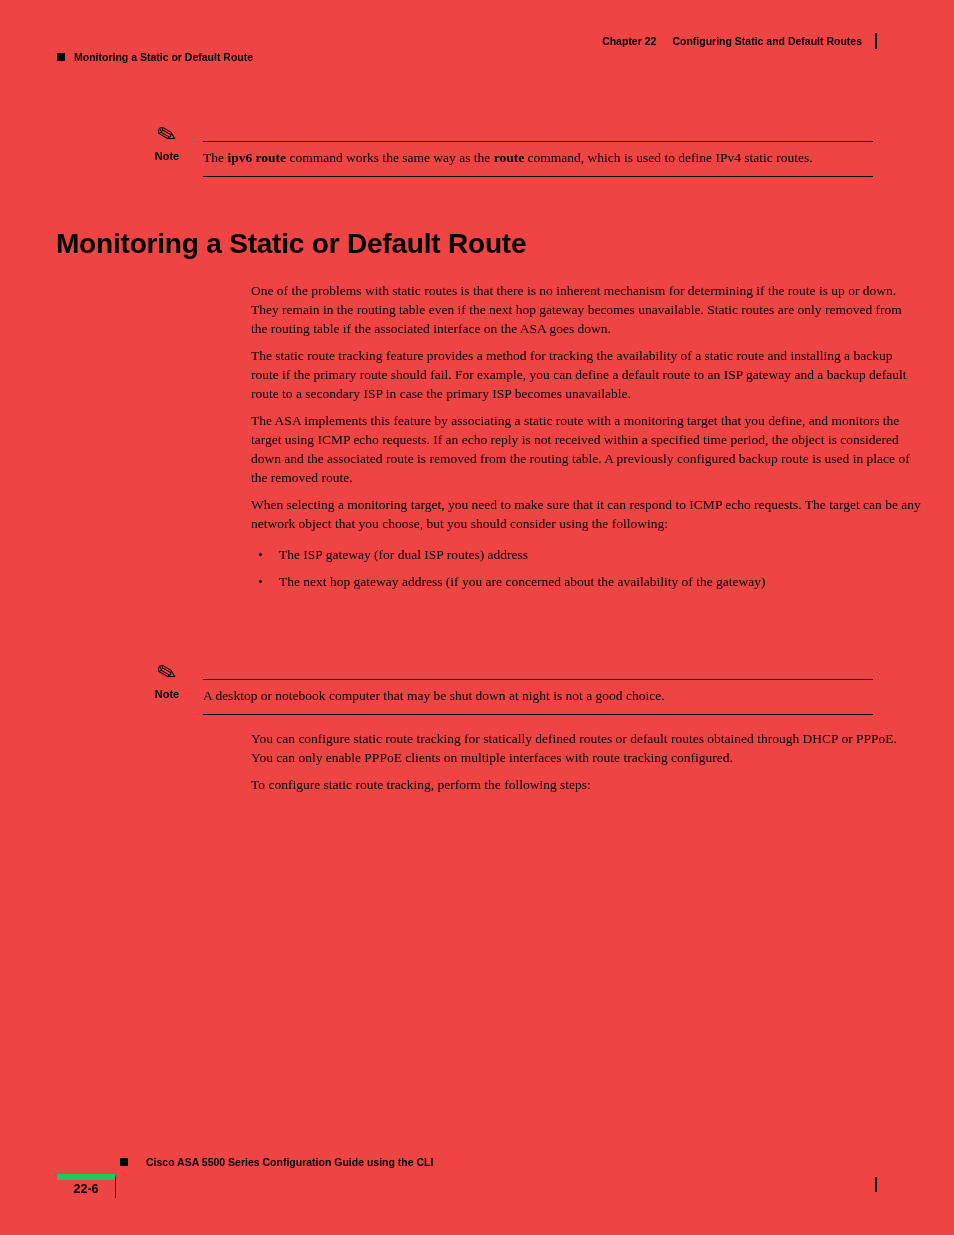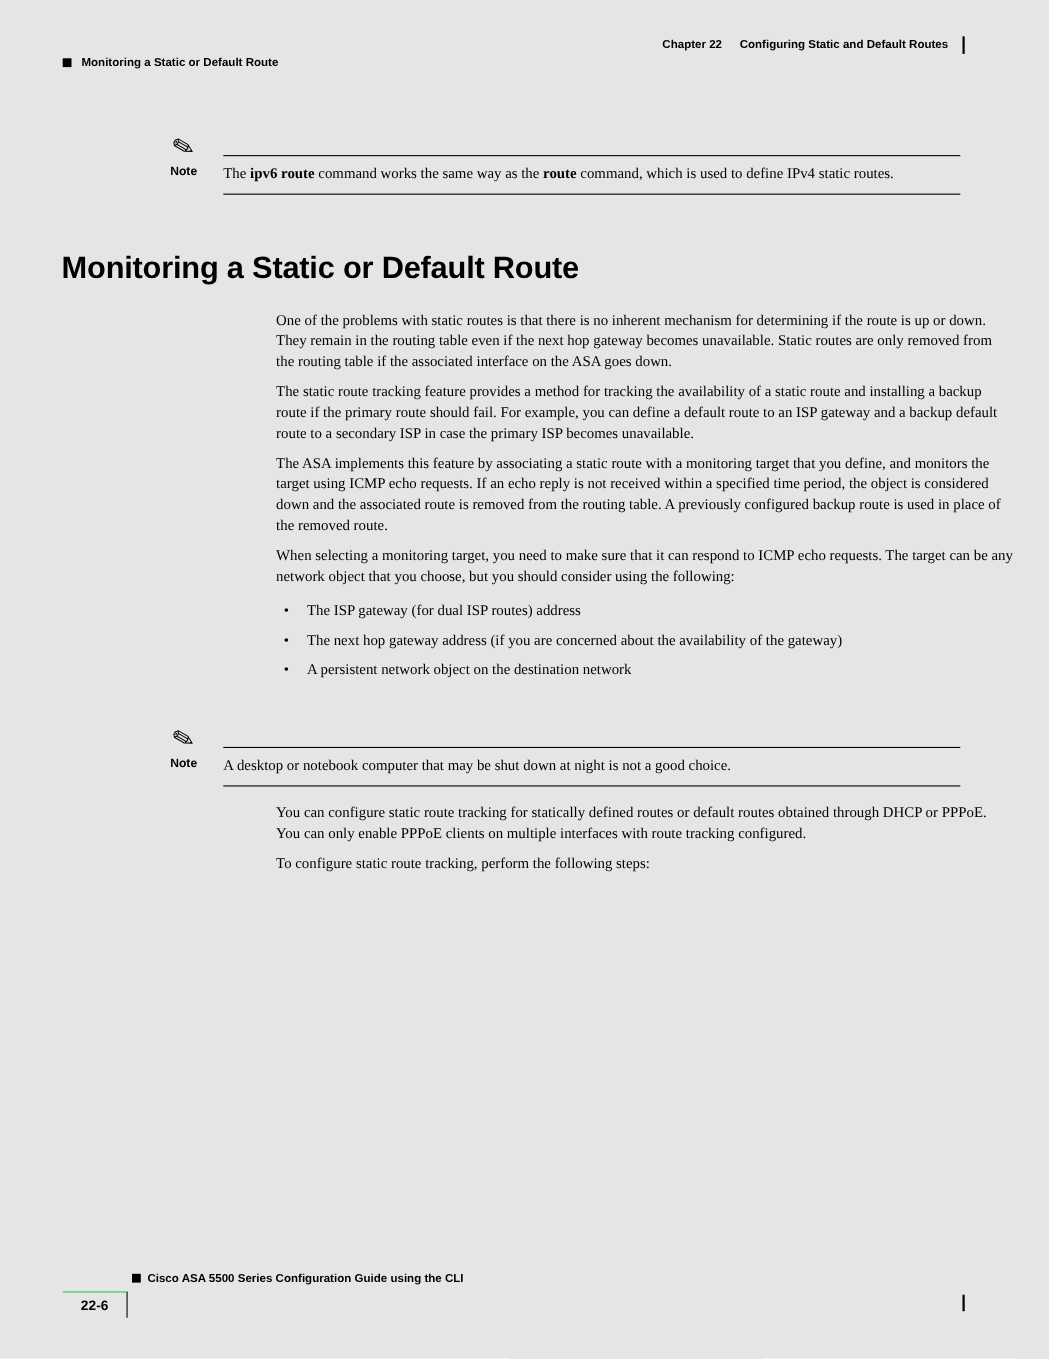--- a/index.html
+++ b/index.html
@@ -2,21 +2,21 @@
 <html><head>
 <meta charset="utf-8">
 <style>
   * { margin:0; padding:0; box-sizing:border-box; }
   html,body { background:#ffffff; }
   .page {
     position:relative;
     width:954px;
     height:1235px;
     margin:0 auto;
-    background:#e5e5e5;
+    background:#ef4444;
     color:#000;
     font-family:"Liberation Serif", serif;
     overflow:hidden;
   }
 
   
   .header-right {
     position:absolute; top:35px; right:92px;
     font-family:"Liberation Sans", sans-serif;
     font-weight:bold; font-size:10.5px; white-space:nowrap;
@@ -81,28 +81,28 @@
   ul.bullet-list li {
     position:relative; padding-left:28px; margin-bottom:8px;
   }
   ul.bullet-list li::before {
     content:"\2022"; position:absolute; left:7px; top:0;
   }
 
   
   .footer-title {
     position:absolute; top:1156px; left:120px;
-    display:flex; align-items:center; gap:6px;
+    display:flex; align-items:center; gap:18px;
     font-family:"Liberation Sans", sans-serif;
     font-weight:bold; font-size:10.5px;text-align:center;
   }
   .page-number-box {
     position:absolute; top:1174px; left:57px;
     width:59px; height:24px;
-    border-top:1px solid #22c55e; border-right:1px solid #000;
+    border-top:6px solid #22c55e; border-right:1px solid #000;
     display:flex; align-items:center; justify-content:center;
     font-family:"Liberation Sans", sans-serif;
     font-weight:bold; font-size:12.5px;
   }
   .footer-vbar {
     position:absolute; top:1177px; right:77px;
     width:2px; height:15px; background:#000;
   }
 </style>
 </head>
@@ -133,21 +133,20 @@
   <h1 class="page-heading">Monitoring a Static or Default Route</h1>
 
   <div class="content-block" id="content-top">
     <p>One of the problems with static routes is that there is no inherent mechanism for determining if the route is up or down. They remain in the routing table even if the next hop gateway becomes unavailable. Static routes are only removed from the routing table if the associated interface on the ASA goes down.</p>
     <p>The static route tracking feature provides a method for tracking the availability of a static route and installing a backup route if the primary route should fail. For example, you can define a default route to an ISP gateway and a backup default route to a secondary ISP in case the primary ISP becomes unavailable.</p>
     <p>The ASA implements this feature by associating a static route with a monitoring target that you define, and monitors the target using ICMP echo requests. If an echo reply is not received within a specified time period, the object is considered down and the associated route is removed from the routing table. A previously configured backup route is used in place of the removed route.</p>
     <p>When selecting a monitoring target, you need to make sure that it can respond to ICMP echo requests. The target can be any network object that you choose, but you should consider using the following:</p>
     <ul class="bullet-list">
       <li>The ISP gateway (for dual ISP routes) address</li>
       <li>The next hop gateway address (if you are concerned about the availability of the gateway)</li>
-      <li>A persistent network object on the destination network</li>
     </ul>
   </div>
 
   <div class="note" id="note2">
     <div class="note-gutter">
       <span class="note-icon-glyph">✎</span>
       <span class="note-label">Note</span>
     </div>
     <hr class="note-rule">
     <div class="note-text">A desktop or notebook computer that may be shut down at night is not a good choice.</div>

